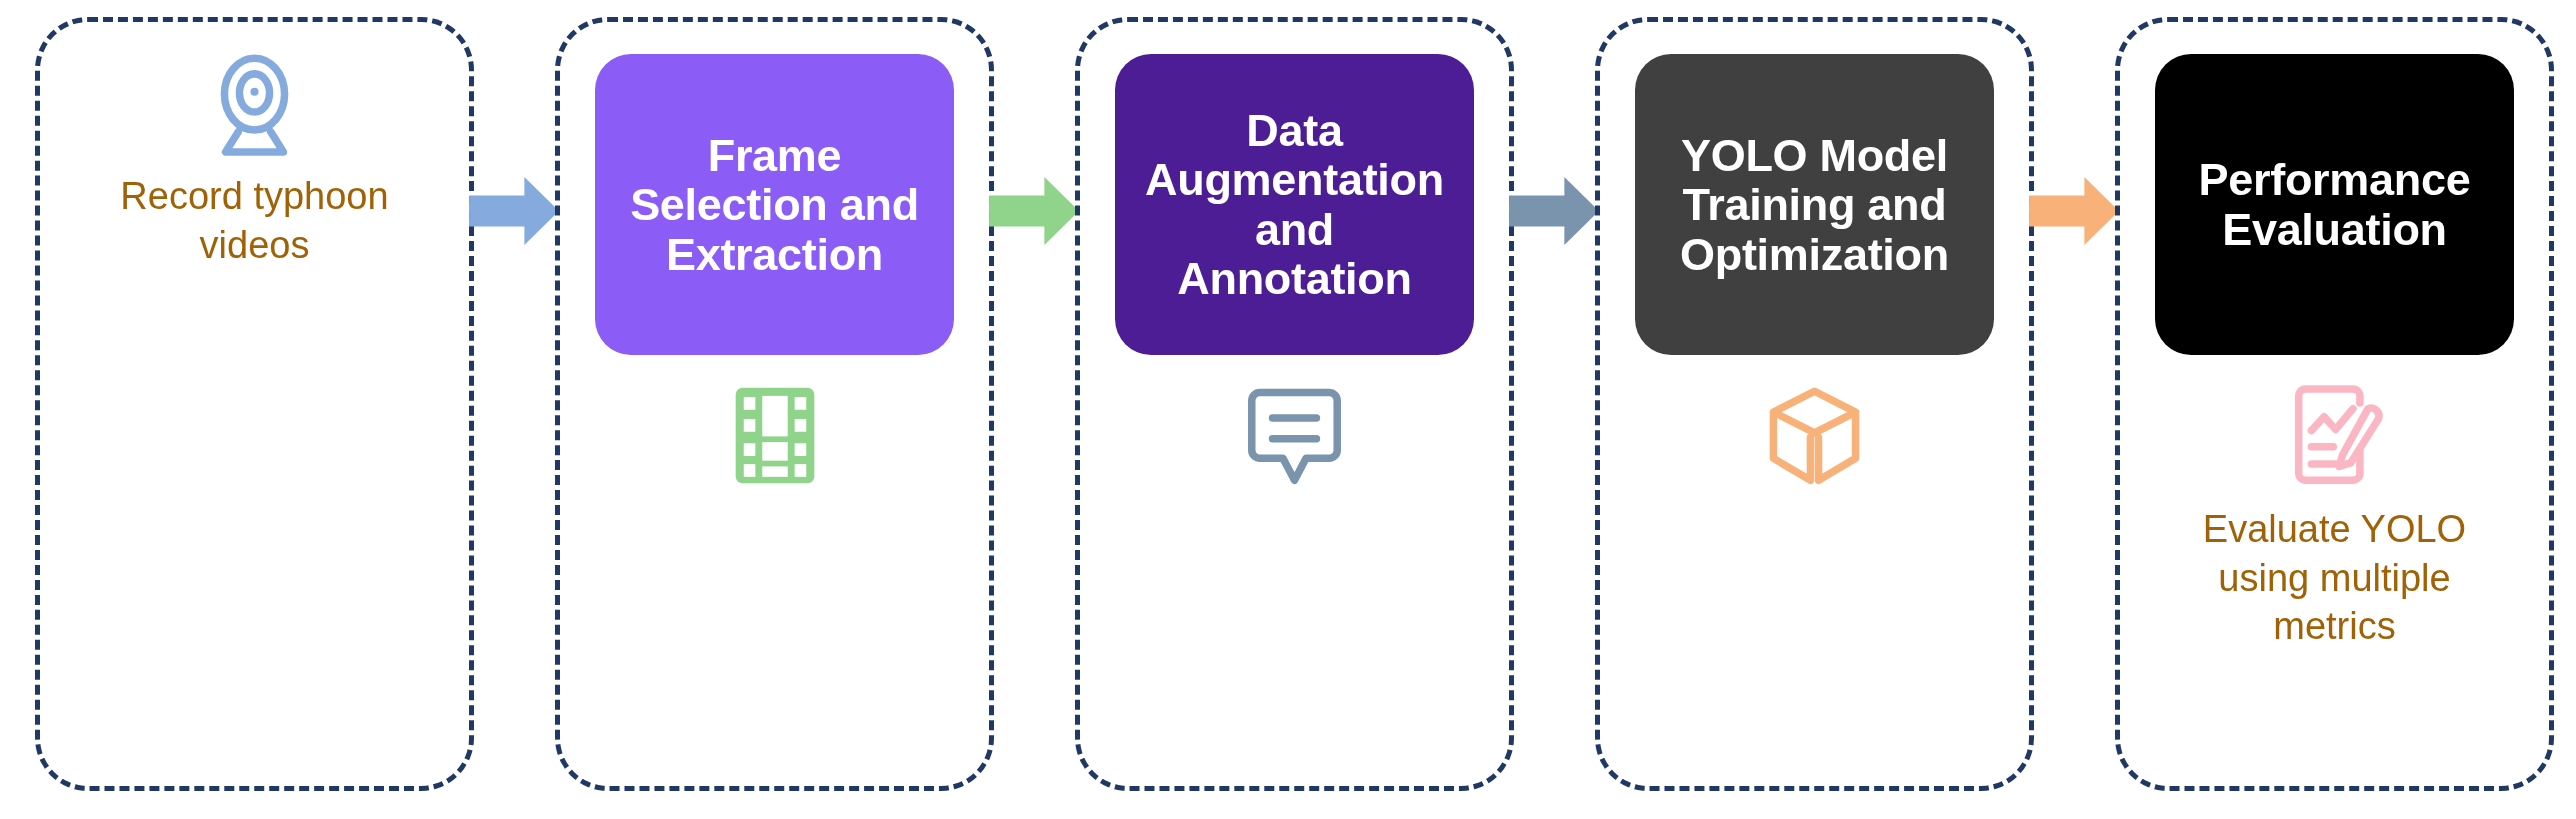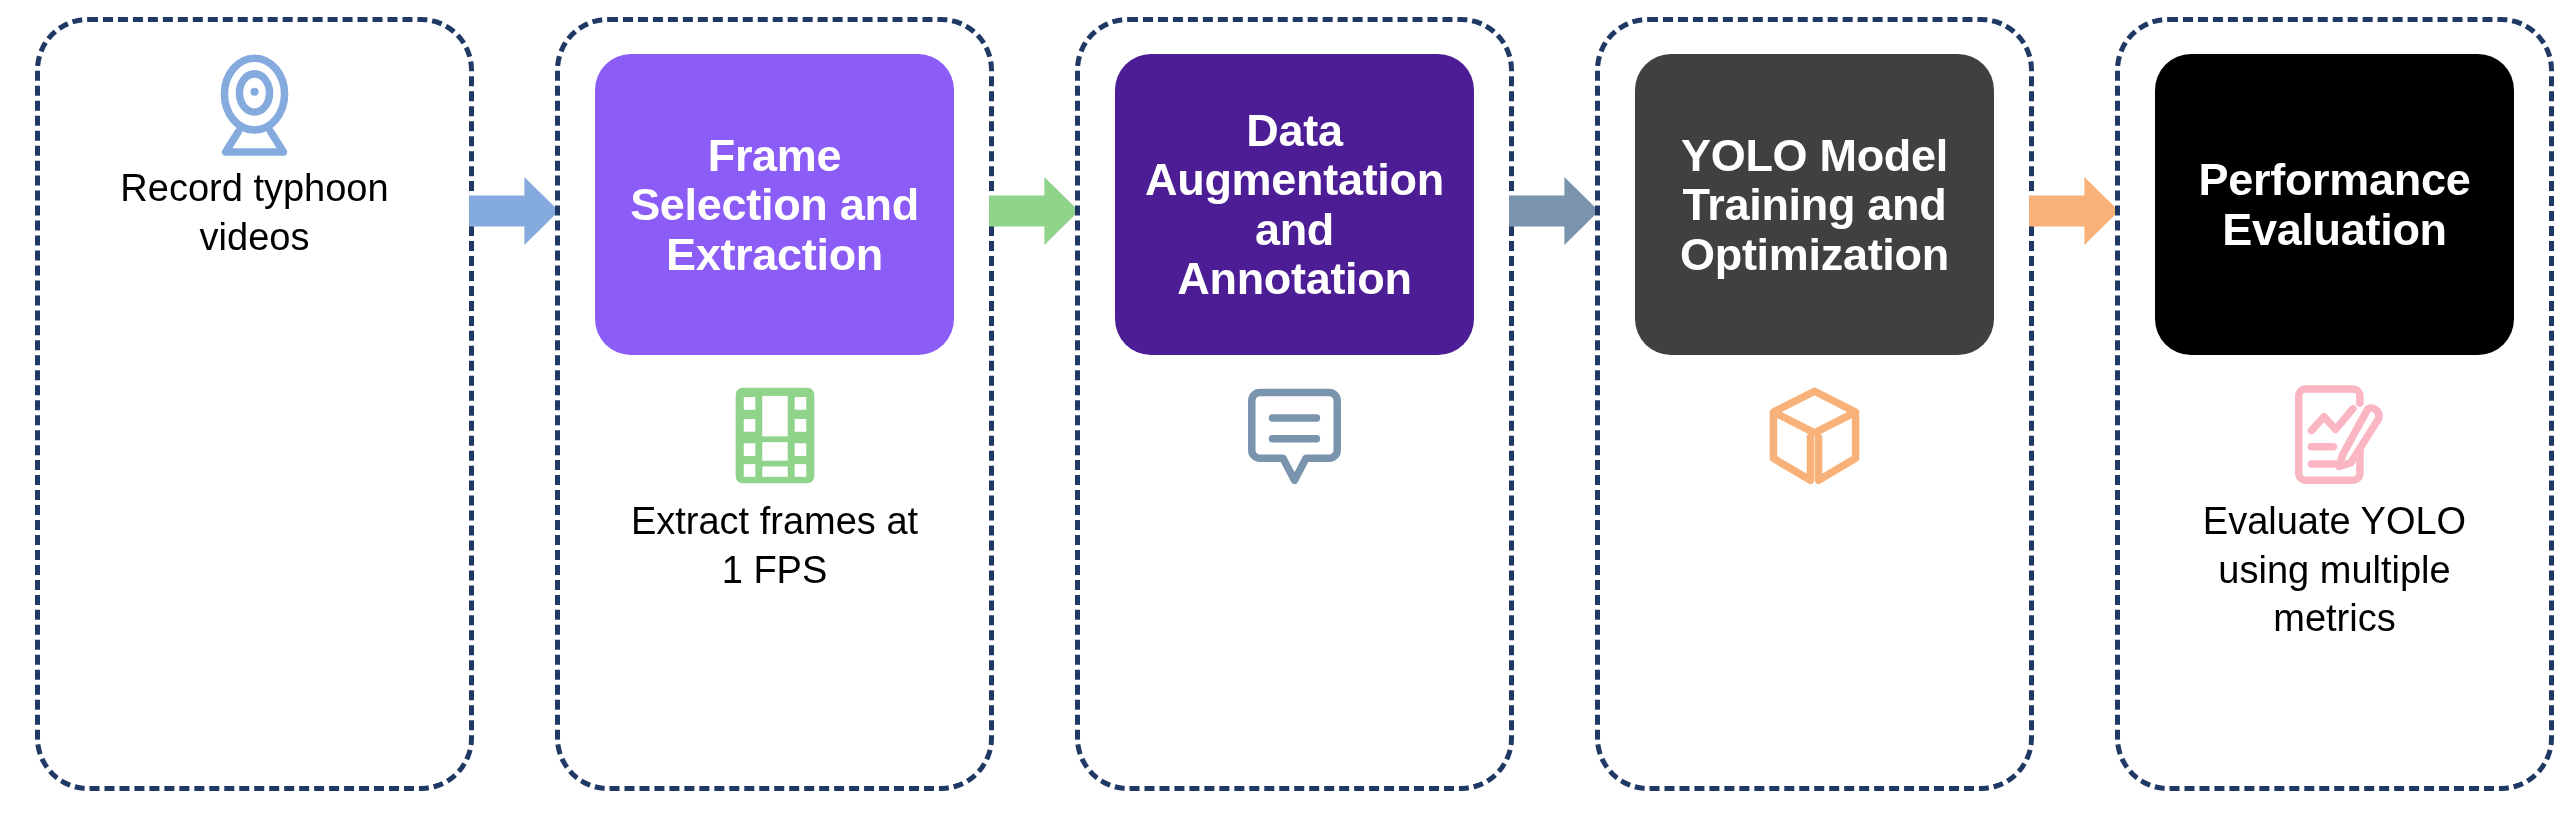--- a/index.html
+++ b/index.html
@@ -40,22 +40,22 @@
 
   
   .icon-wrap{
     margin-top:27px;height:107px;width:100%;
     display:flex;align-items:center;justify-content:center;
   }
   .icon-wrap svg{display:block;}
 
   
   .caption{
-    margin-top:8px;width:383px;
-    text-align:center;color:#000000;
+    margin-top:16px;width:383px;
+    text-align:center;color:#a16207;
     font-size:38px;line-height:1.27;white-space:pre-line;
   }
 
   
   .arrow{
     position:absolute;top:177px;left:-4.6px;width:90px;height:68px;
   }
   .arrow svg{display:block;}
 </style>
 </head>
@@ -101,22 +101,20 @@
         <rect x="22" y="142" width="20" height="22" fill="#ffffff"></rect>
         <rect x="110" y="26" width="20" height="22" fill="#ffffff"></rect>
         <rect x="110" y="64" width="20" height="22" fill="#ffffff"></rect>
         <rect x="110" y="106" width="20" height="22" fill="#ffffff"></rect>
         <rect x="110" y="142" width="20" height="22" fill="#ffffff"></rect>
         <rect x="54" y="24" width="44" height="70" fill="#ffffff"></rect>
         <rect x="54" y="104" width="44" height="32" fill="#ffffff"></rect>
         <rect x="54" y="146" width="44" height="18" fill="#ffffff"></rect>
       </svg>
     </div>
-    <div class="caption">Extract frames at
-1 FPS</div>
   </div>
 
   <div class="stage-gap">
     <div class="arrow">
       <svg width="90" height="68" viewBox="0 0 156 118">
         <polygon points="0,32 96,32 96,0 156,59 96,118 96,86 0,86" fill="#8FD48A"></polygon>
       </svg>
     </div>
   </div>
 

